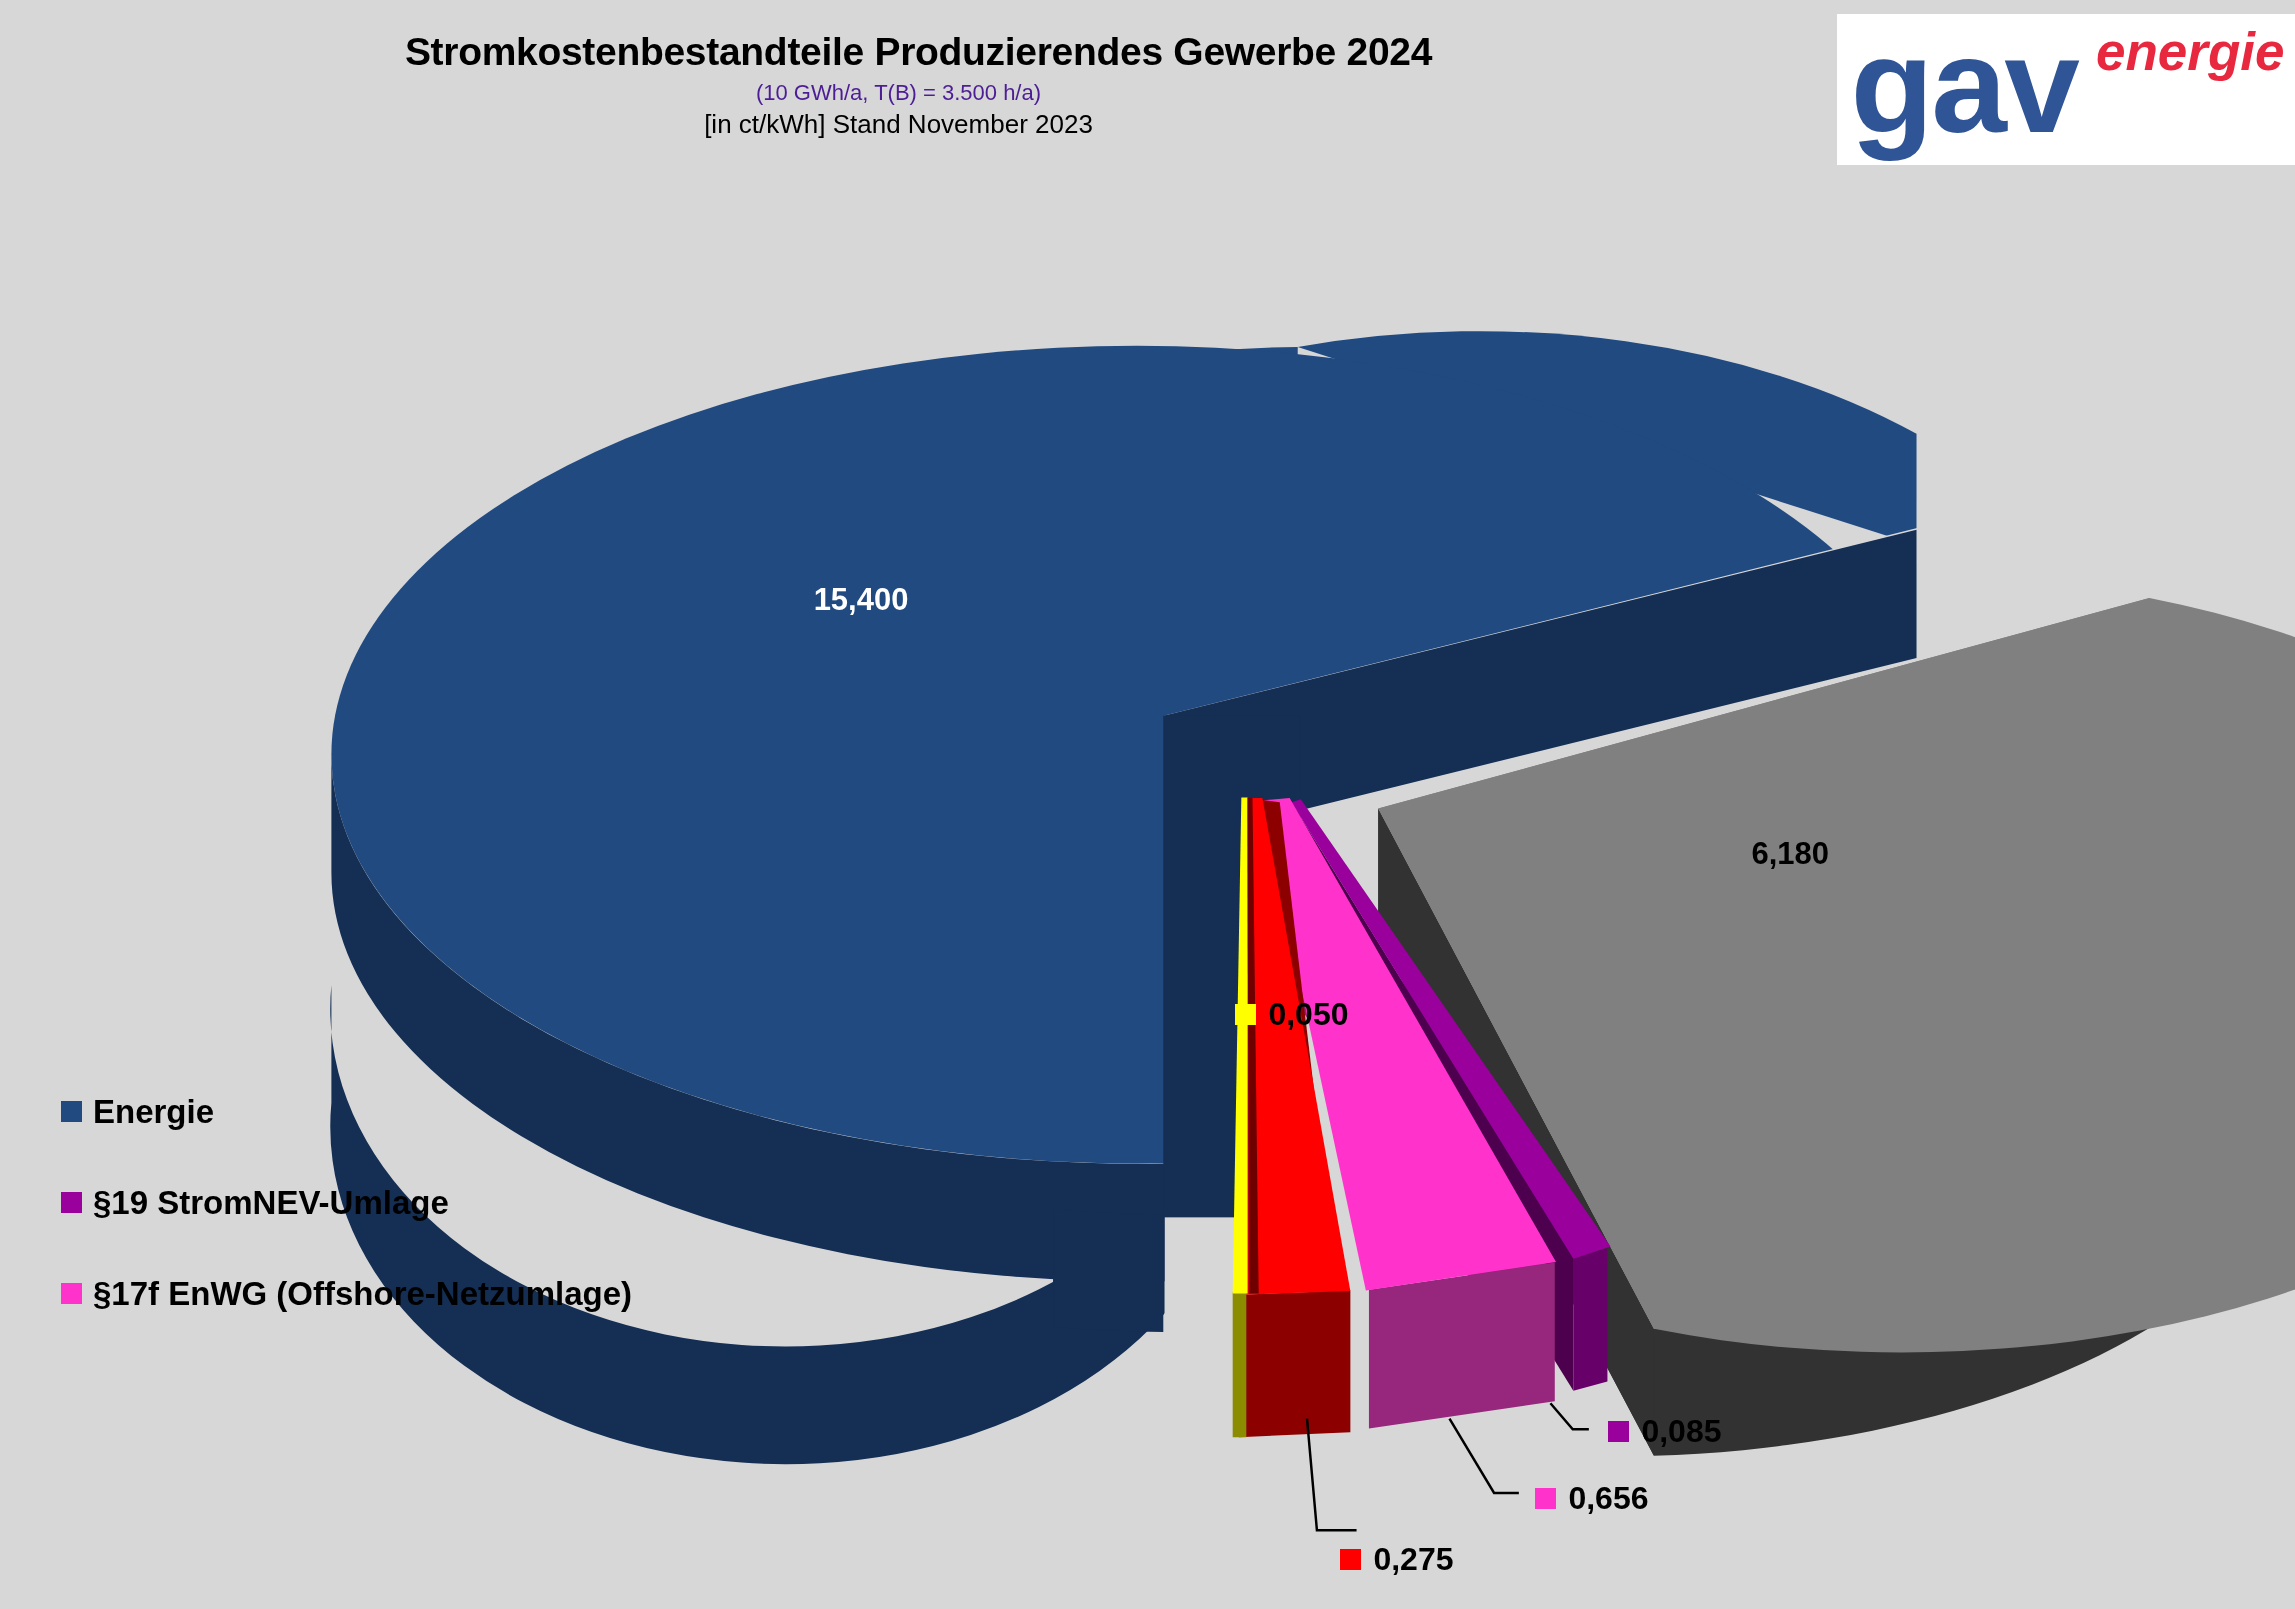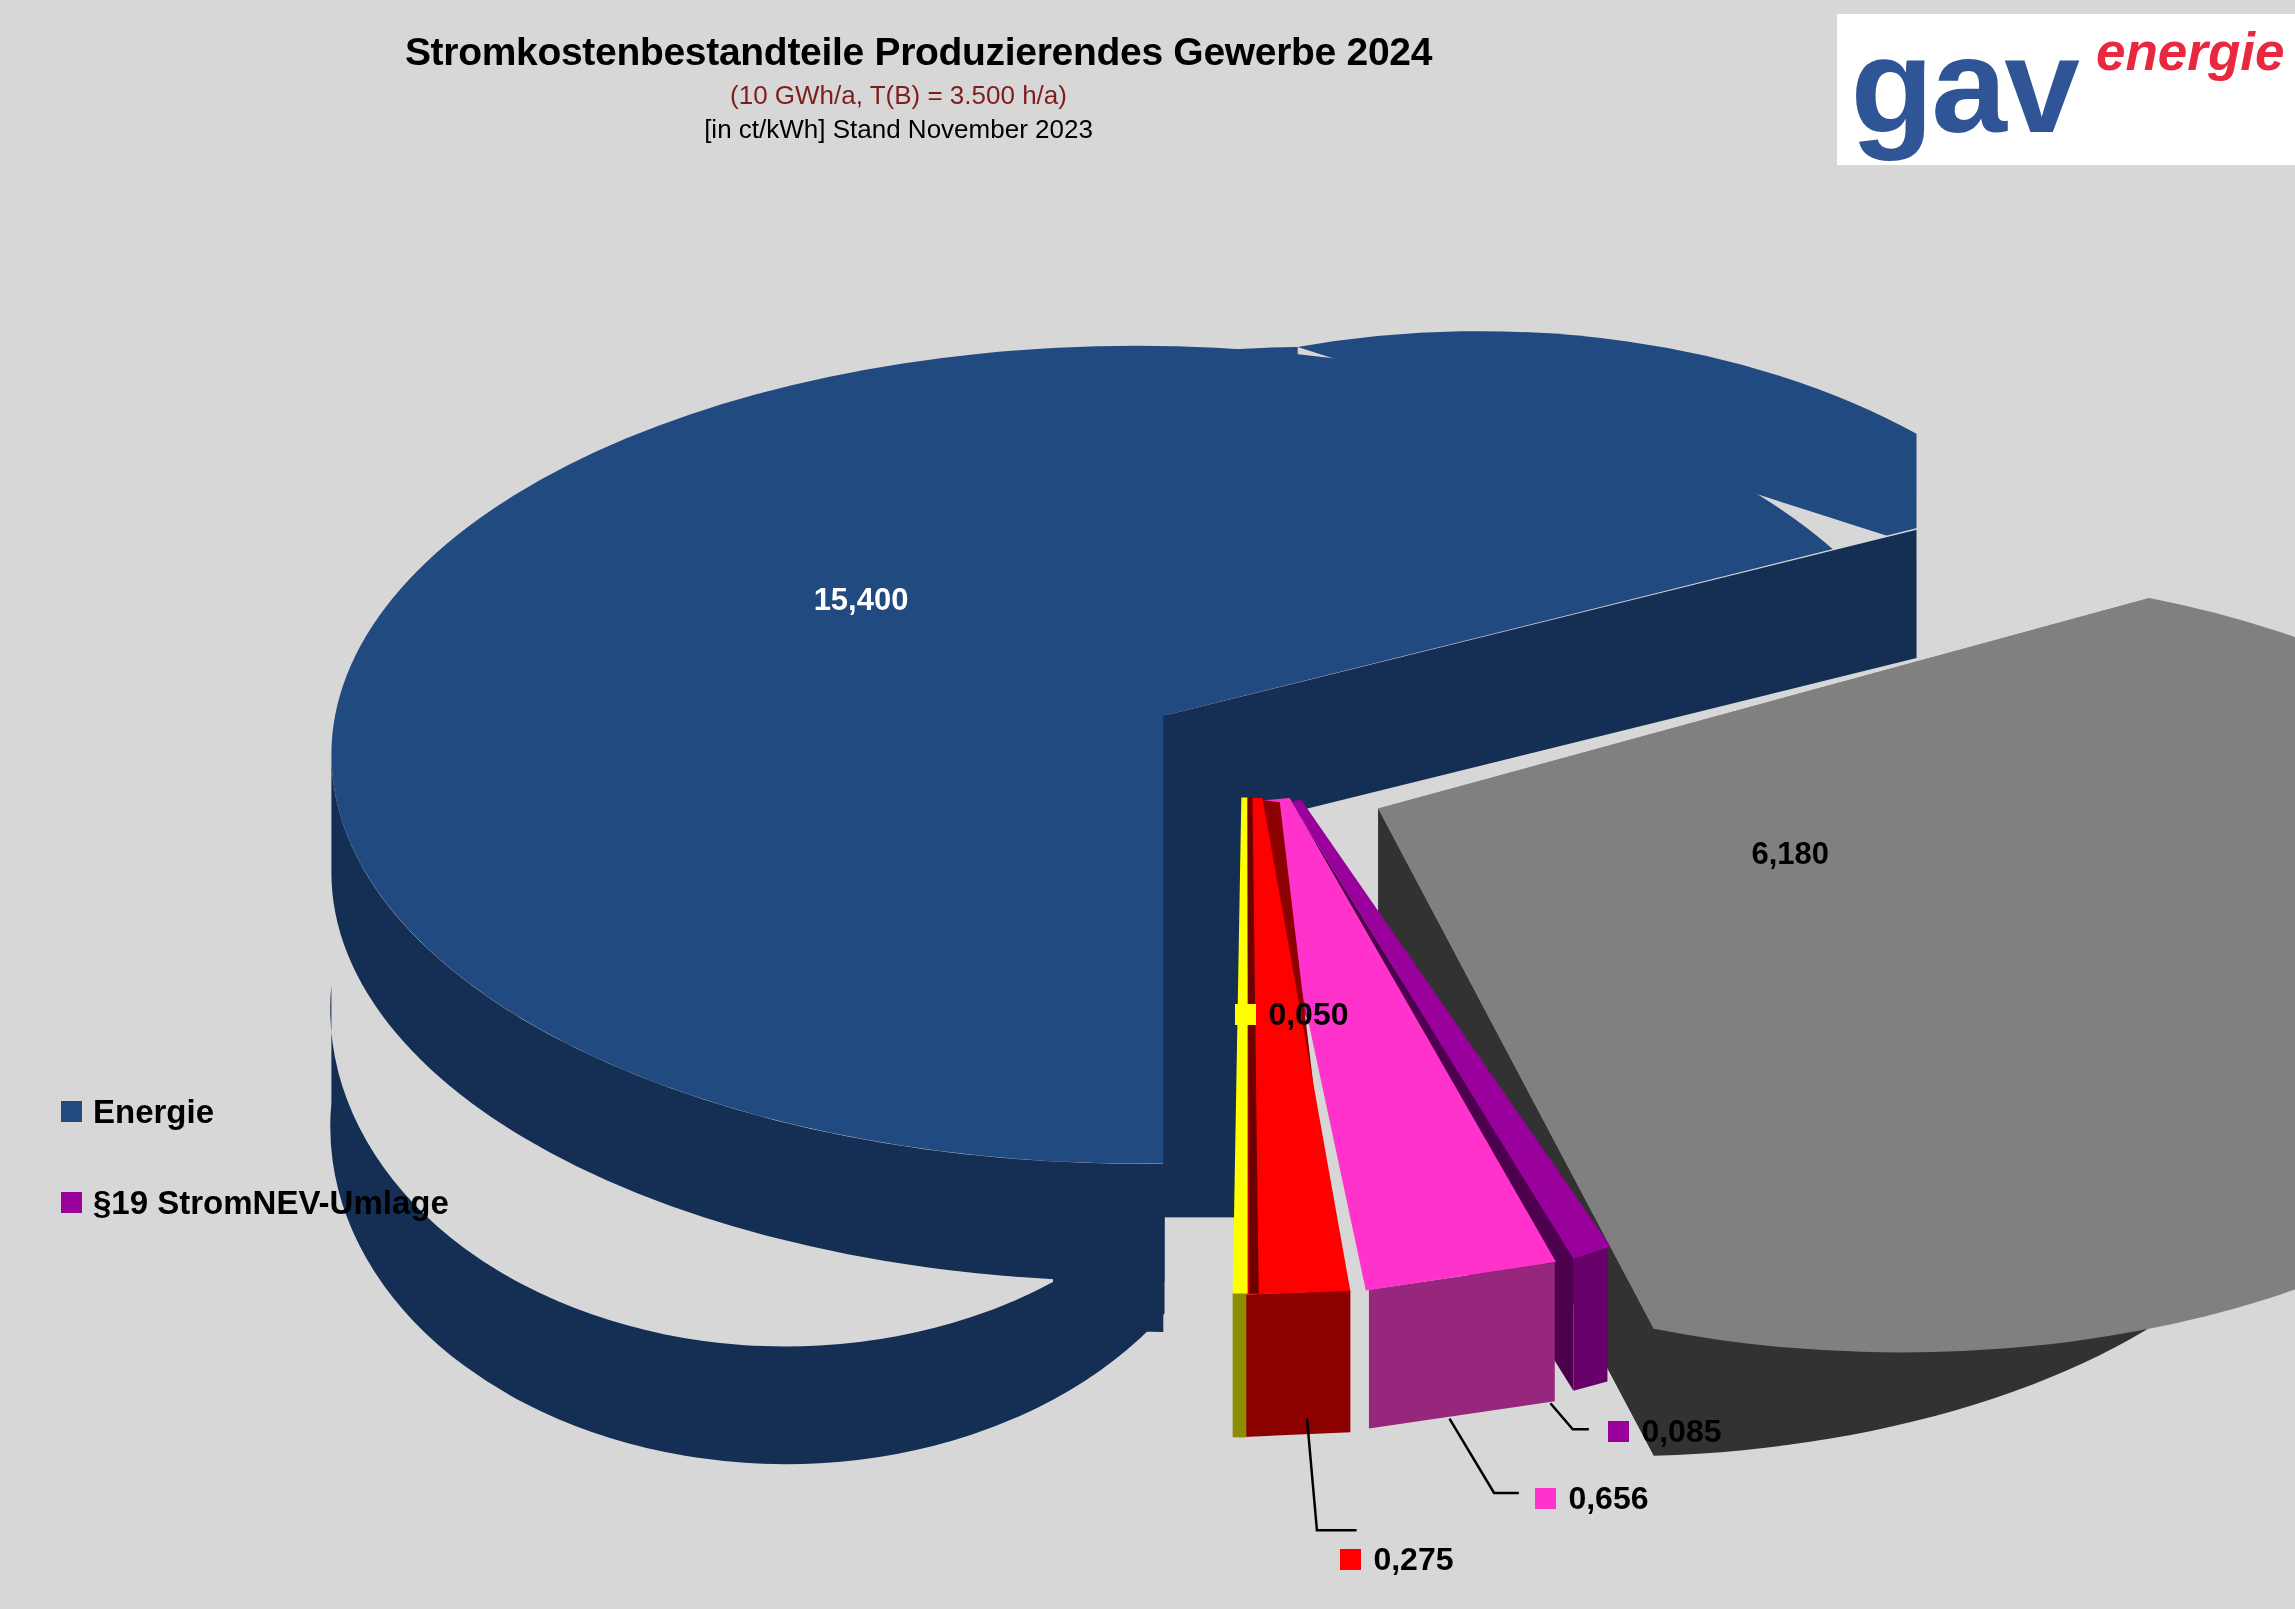--- a/index.html
+++ b/index.html
@@ -10,21 +10,21 @@
     overflow:hidden;
     position:relative;
   }
   #root{position:absolute;inset:0;}
 
   
   .title-block{position:absolute;left:0;top:32px;width:1797px;text-align:center;}
   .chart-title{
     font-size:39px;font-weight:bold;color:#000;letter-spacing:-0.3px;line-height:1.05;padding-left:40px;
   }
-  .chart-sub1{font-size:26px;color:#7f1d1d;line-height:1.25;margin-top:6.2px;}
+  .chart-sub1{font-size:22px;color:#4c1d95;line-height:1.25;margin-top:6.2px;}
   .chart-sub2{font-size:26px;color:#000;line-height:1.25;margin-top:1.2px;}
 
   
   .logo-box{
     position:absolute;left:1837px;top:13.6px;width:472px;height:151px;
     background:#ffffff;overflow:hidden;
   }
   .logo-gav{
     position:absolute;left:13.6px;top:3.7px;
     font-size:136px;font-weight:bold;color:#2F5597;
@@ -142,20 +142,24 @@
       <span class="legend-swatch" style="background:#204A80"></span>
       <span class="legend-label">Energie</span>
     </div>
 
 
     <div class="legend-row">
       <span class="legend-swatch" style="background:#99009C"></span>
       <span class="legend-label">§19 StromNEV-Umlage</span>
     </div>
 
+    <div class="legend-row">
+      <span class="legend-swatch" style="background:#FF33CC"></span>
+      <span class="legend-label">§17f EnWG (Offshore-Netzumlage)</span>
+    </div>
 
 
 
   </div>
 
   <div class="callout" style="left:1211px;top:996px;padding-left:24px;">
     <span class="callout-swatch" style="background:#FFFF00"></span>
     <span class="callout-text">0,050</span>
   </div>
 

